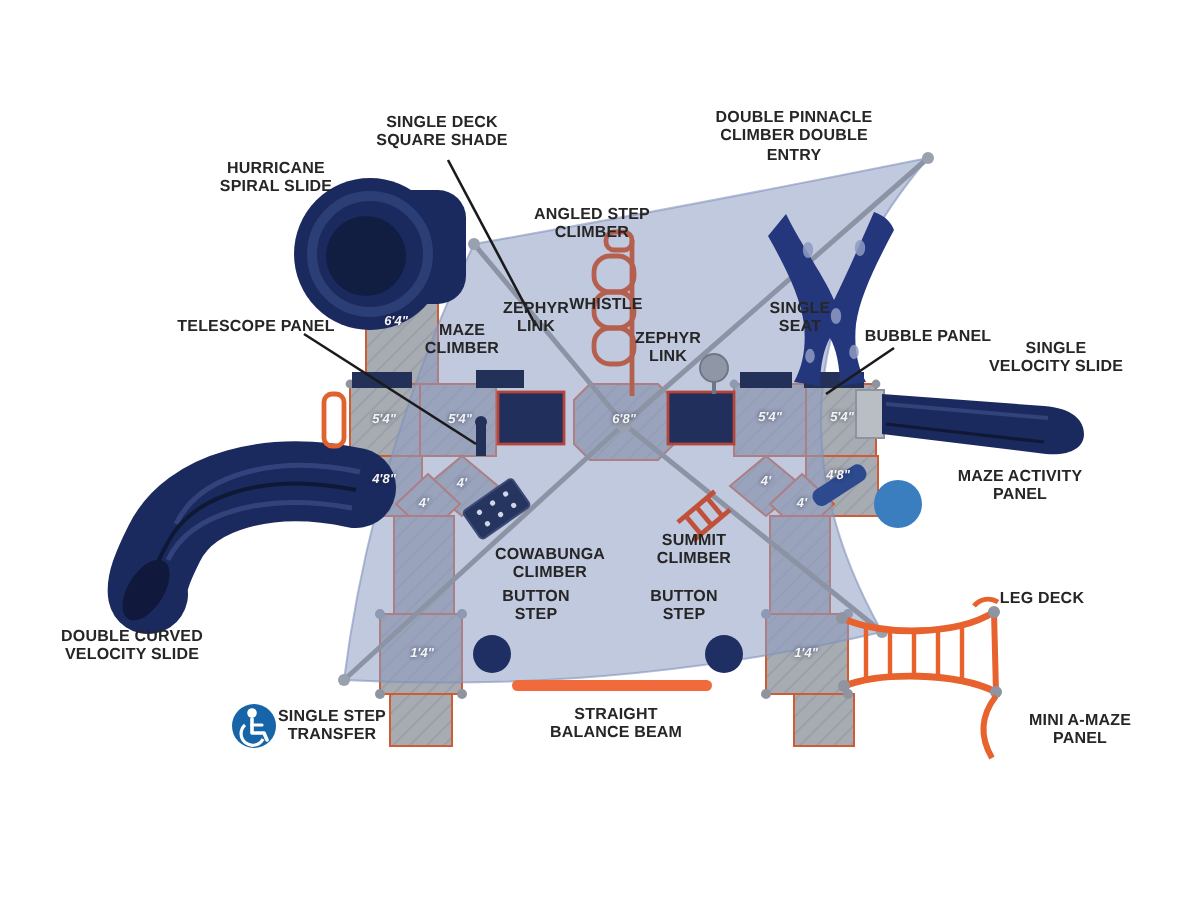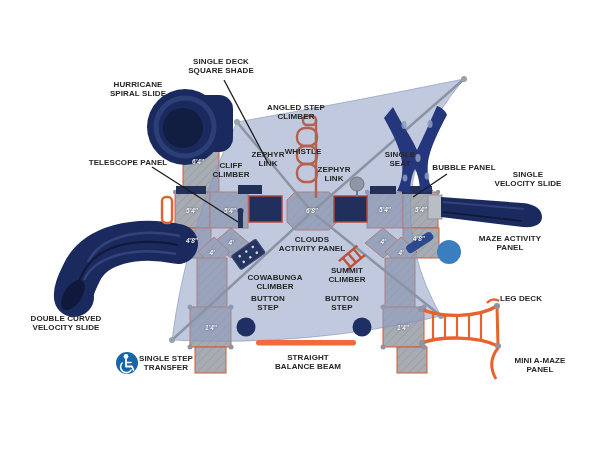--- a/index.html
+++ b/index.html
@@ -196,39 +196,40 @@
     <path d="M126,359.5 L126,366.5 L132,366.5 L133.5,370" fill="none" stroke="#ffffff" stroke-width="1.8" stroke-linecap="round" stroke-linejoin="round"></path>
     <line x1="126" y1="362.5" x2="131" y2="362.5" stroke="#ffffff" stroke-width="1.6" stroke-linecap="round"></line>
     <path d="M122.5,362.5 A5.8,5.8 0 1 0 131.5,369.5" fill="none" stroke="#ffffff" stroke-width="1.6"></path>
   </g>
 </svg>
 
 <div class="lbl" style="left:221px;top:66px">SINGLE DECK
 SQUARE SHADE</div>
 <div class="lbl" style="left:138px;top:89px">HURRICANE
 SPIRAL SLIDE</div>
+<div class="lbl" style="left:397px;top:68px">DOUBLE PINNACLE
+CLIMBER DOUBLE
+ENTRY</div>
 <div class="lbl" style="left:296px;top:112px">ANGLED STEP
 CLIMBER</div>
 <div class="lbl" style="left:268px;top:159px">ZEPHYR
 LINK</div>
-<div class="lbl" style="left:231px;top:170px">CLIFF
+<div class="lbl" style="left:231px;top:170px">MAZE
 CLIMBER</div>
 <div class="lbl" style="left:303px;top:152px">WHISTLE</div>
 <div class="lbl" style="left:400px;top:159px">SINGLE
 SEAT</div>
 <div class="lbl" style="left:334px;top:174px">ZEPHYR
 LINK</div>
 <div class="lbl" style="left:128px;top:163px">TELESCOPE PANEL</div>
 <div class="lbl" style="left:464px;top:168px">BUBBLE PANEL</div>
 <div class="lbl" style="left:528px;top:179px">SINGLE
 VELOCITY SLIDE</div>
 <div class="lbl" style="left:510px;top:243px">MAZE ACTIVITY
 PANEL</div>
-<div class="lbl" style="left:312px;top:244px">CLOUDS
-ACTIVITY PANEL</div>
 <div class="lbl" style="left:275px;top:282px">COWABUNGA
 CLIMBER</div>
 <div class="lbl" style="left:347px;top:275px">SUMMIT
 CLIMBER</div>
 <div class="lbl" style="left:521px;top:299px">LEG DECK</div>
 <div class="lbl" style="left:268px;top:303px">BUTTON
 STEP</div>
 <div class="lbl" style="left:342px;top:303px">BUTTON
 STEP</div>
 <div class="lbl" style="left:66px;top:323px">DOUBLE CURVED

